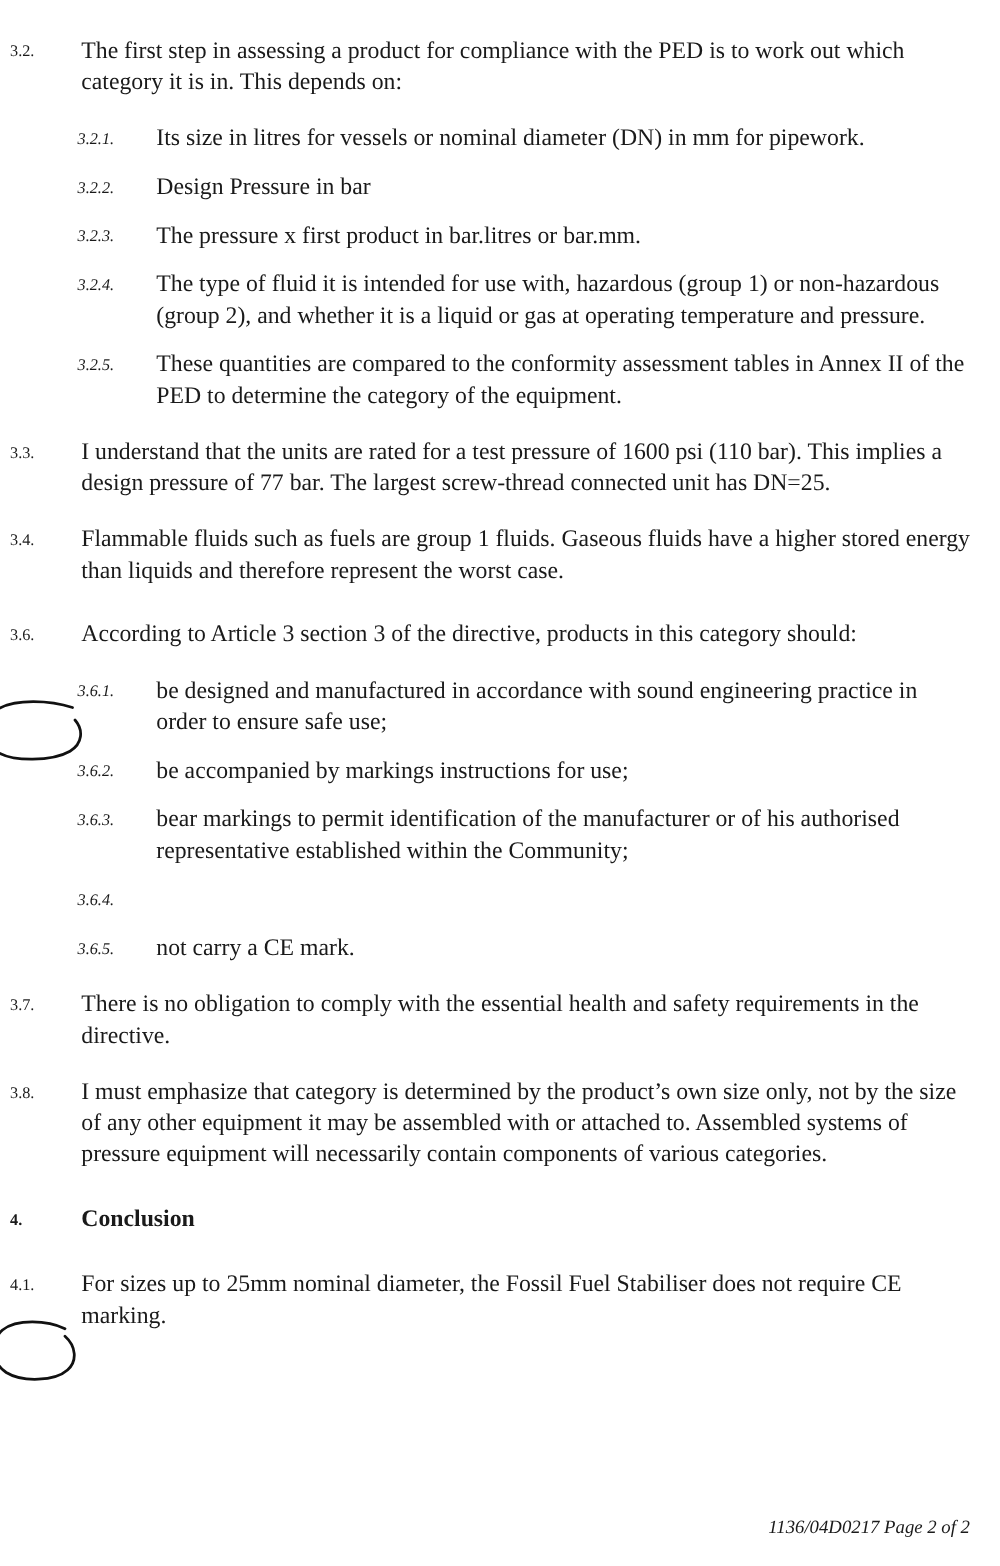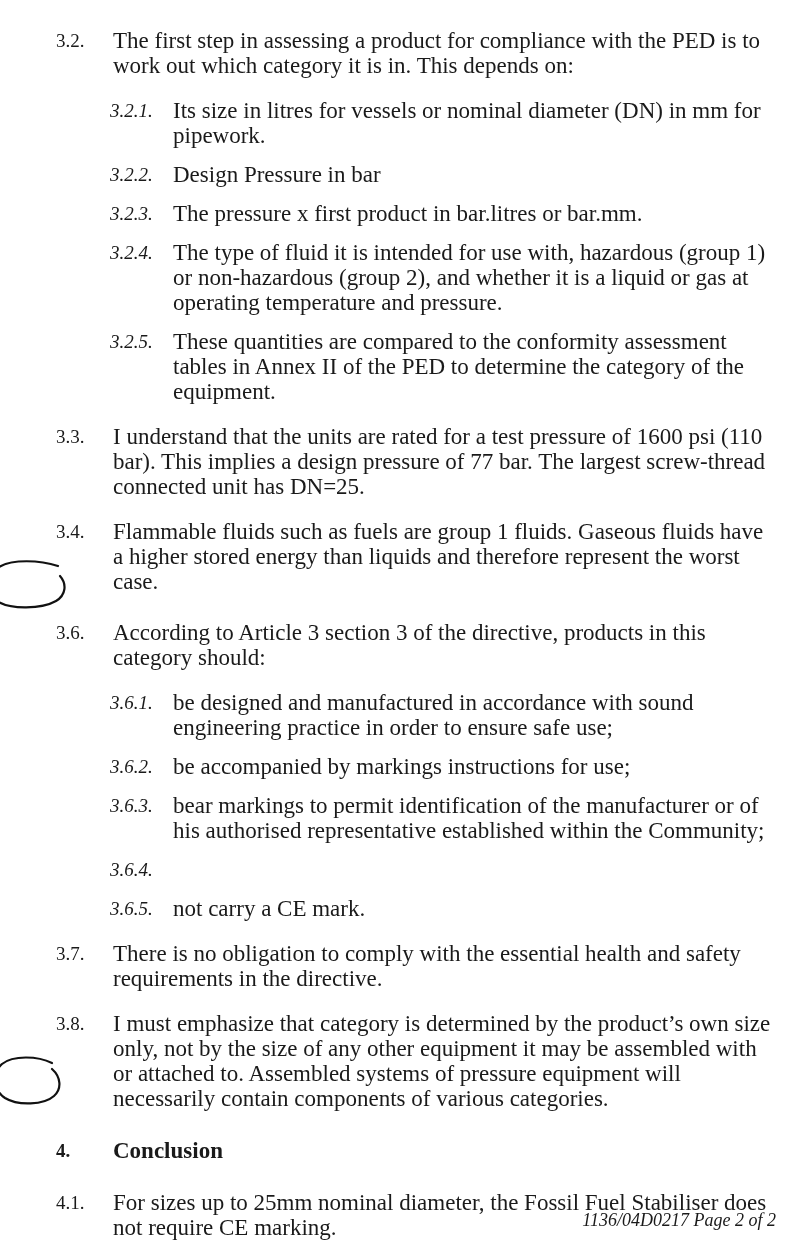--- a/index.html
+++ b/index.html
@@ -27,48 +27,47 @@
     margin-bottom: 14px;
   }
   .clause.level1 {
     padding-left: 0px;
   }
   .clause.level2 {
     padding-left: 54px;
   }
   .num {
     flex: 0 0 auto;
-    font-size: 19px;
+    font-size: 13px;
     line-height: 25px;
     position: relative;
-    margin-left: 48px;
   }
   .level1 > .num {
     width: 57px;
   }
   .level2 > .num {
     width: 63px;
     font-style: italic;
   }
   .txt {
     flex: 1 1 auto;
-    font-size: 23px;
+    font-size: 19px;
     line-height: 25px;
     text-align: left;
   }
   .heading .num, .heading .txt {
     font-weight: bold;
   }
   .spacer-sm { height: 6px; }
   .spacer-md { height: 13px; }
   .footer {
     position: absolute;
     right: 24px;
     bottom: 22px;
-    font-size: 18px;
+    font-size: 15px;
     font-style: italic;
     font-family: "Liberation Serif", serif;
   }
   
   .circle-anno {
     position: absolute;
     pointer-events: none;
   }
   .circle-anno svg { display: block; }
   #anno-36 { left: -12px; top: 560px; }

